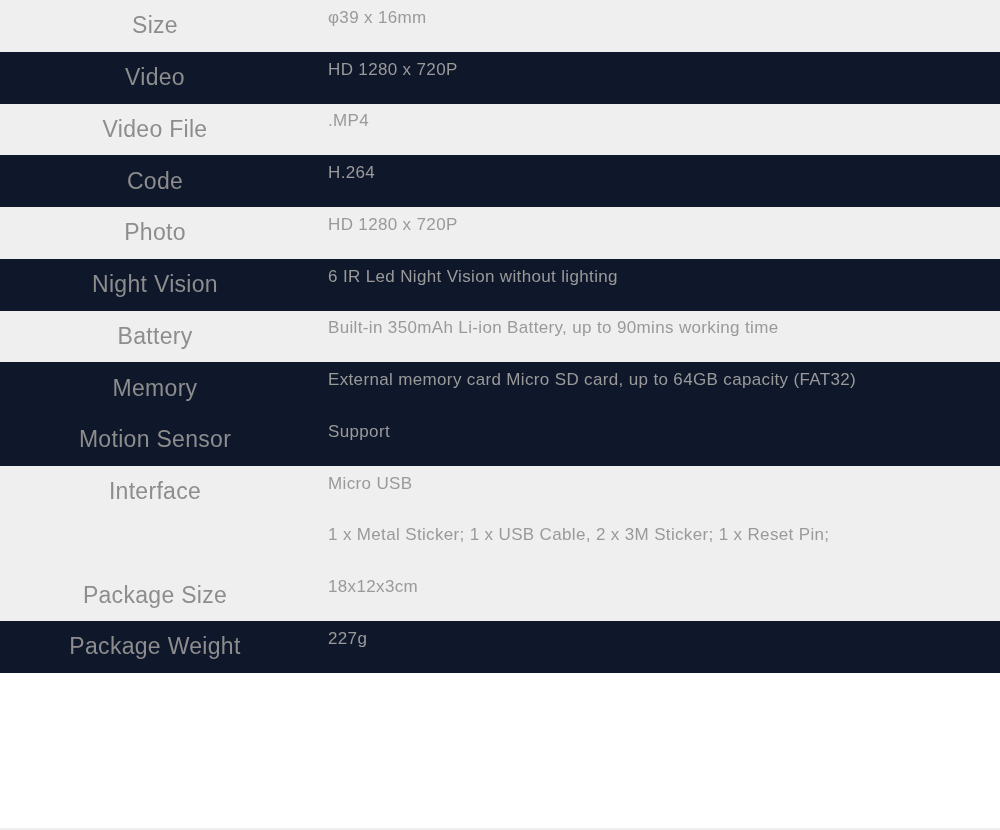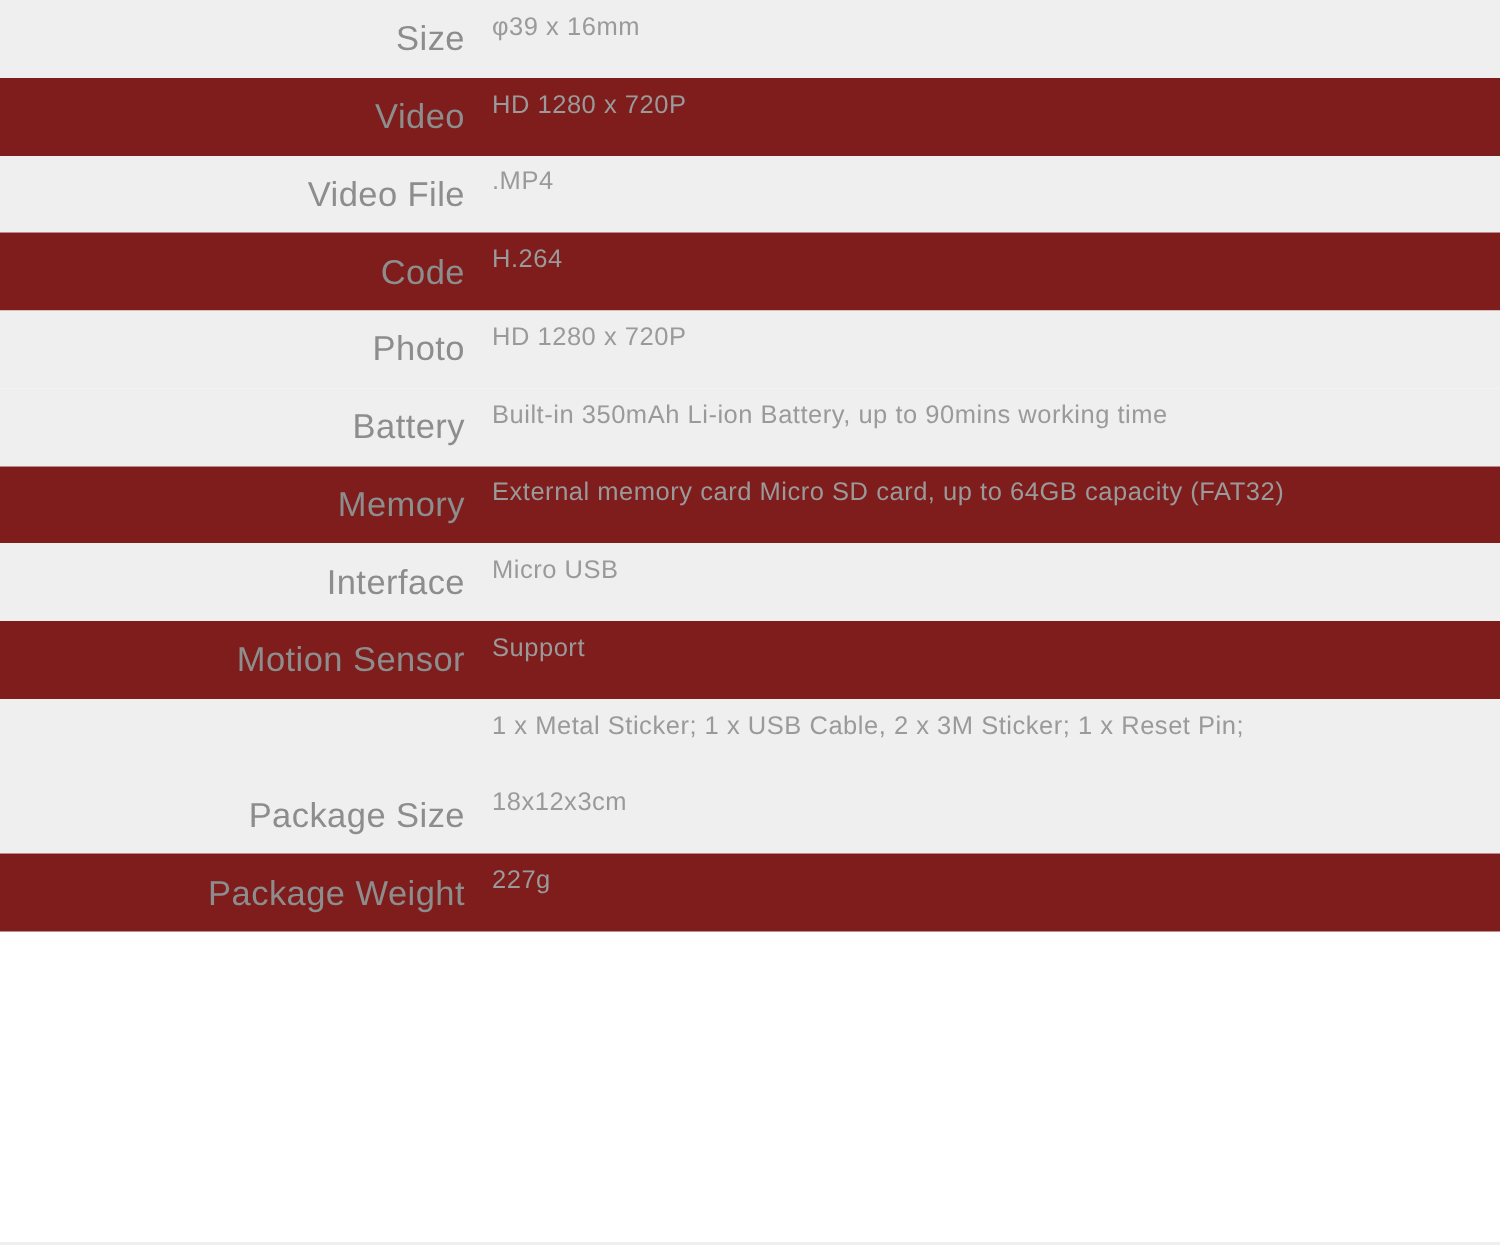--- a/index.html
+++ b/index.html
@@ -18,25 +18,25 @@
   .spec-table {
     width: 1000px;
     border-collapse: collapse;
     table-layout: fixed;
   }
 
   .spec-row {
     height: 51.75px;
   }
   .spec-row.shade-gray { background: #efefef; }
-  .spec-row.shade-white { background: #7f1d1d; }
+  .spec-row.shade-white { background: #0f172a; }
 
   .label-cell {
     width: 310px;
-    text-align: right;
+    text-align: center;
     vertical-align: middle;
     font-size: 23px;
     font-weight: 400;
     color: #8d8d8d;
     letter-spacing: 0.3px;
     padding: 0;
     white-space: nowrap;
   }
 
   .value-cell {
@@ -78,35 +78,39 @@
         <td class="value-cell">.MP4</td>
       </tr>
       <tr class="spec-row shade-white">
         <td class="label-cell">Code</td>
         <td class="value-cell">H.264</td>
       </tr>
       <tr class="spec-row shade-gray">
         <td class="label-cell">Photo</td>
         <td class="value-cell">HD 1280 x 720P</td>
       </tr>
+      <tr class="spec-row shade-white">
+        <td class="label-cell">Night Vision</td>
+        <td class="value-cell">6 IR Led Night Vision without lighting</td>
+      </tr>
       <tr class="spec-row shade-gray">
         <td class="label-cell">Battery</td>
         <td class="value-cell">Built-in 350mAh Li-ion Battery, up to 90mins working time</td>
       </tr>
       <tr class="spec-row shade-white">
         <td class="label-cell">Memory</td>
         <td class="value-cell">External memory card Micro SD card, up to 64GB capacity (FAT32)</td>
       </tr>
+      <tr class="spec-row shade-white">
+        <td class="label-cell">Motion Sensor</td>
+        <td class="value-cell">Support</td>
+      </tr>
       <tr class="spec-row shade-gray">
         <td class="label-cell">Interface</td>
         <td class="value-cell">Micro USB</td>
-      </tr>
-      <tr class="spec-row shade-white">
-        <td class="label-cell">Motion Sensor</td>
-        <td class="value-cell">Support</td>
       </tr>
       <tr class="spec-row shade-gray">
         <td class="label-cell"></td>
         <td class="value-cell">1 x Metal Sticker; 1 x USB Cable, 2 x 3M Sticker; 1 x Reset Pin;</td>
       </tr>
       <tr class="spec-row shade-gray">
         <td class="label-cell">Package Size</td>
         <td class="value-cell">18x12x3cm</td>
       </tr>
       <tr class="spec-row shade-white">

